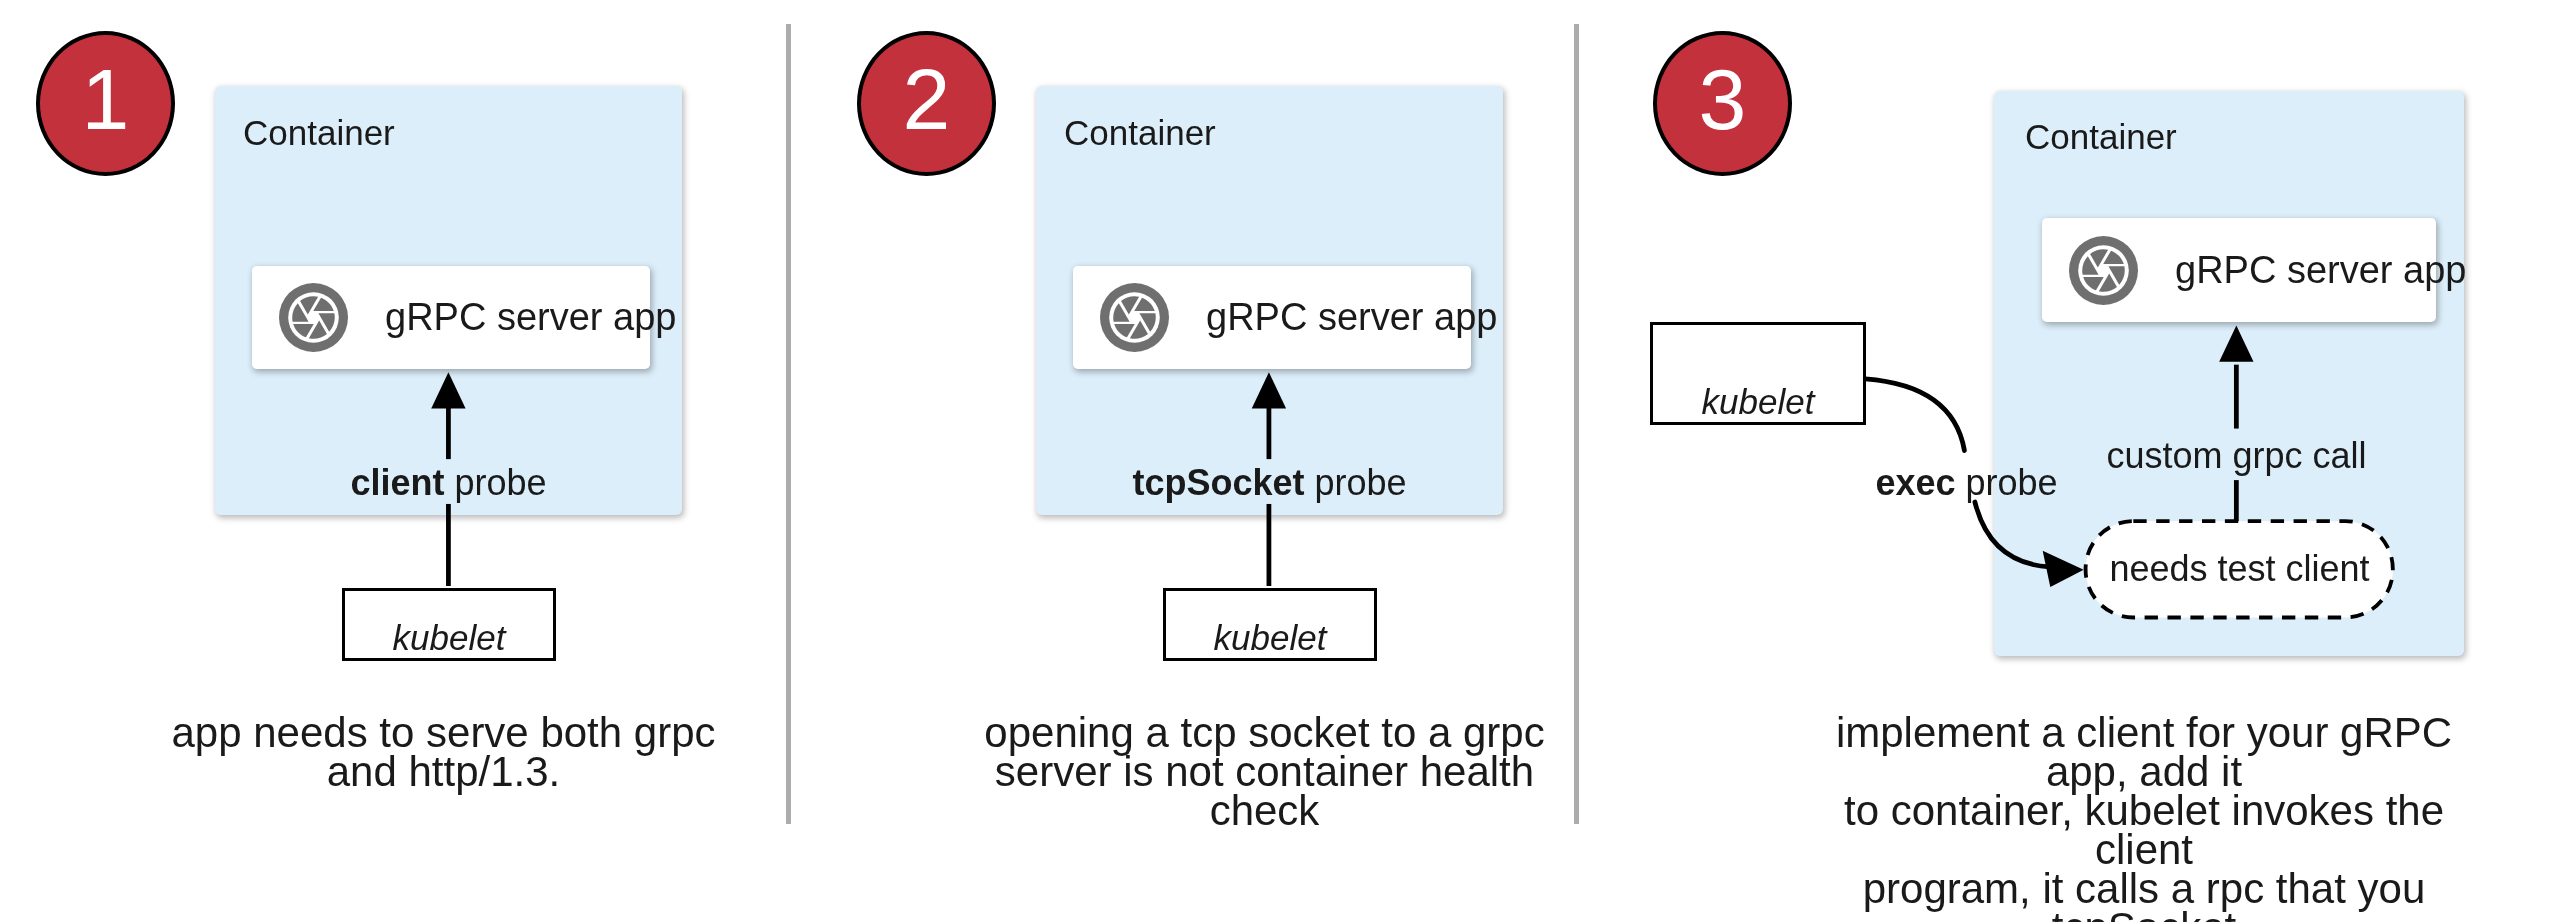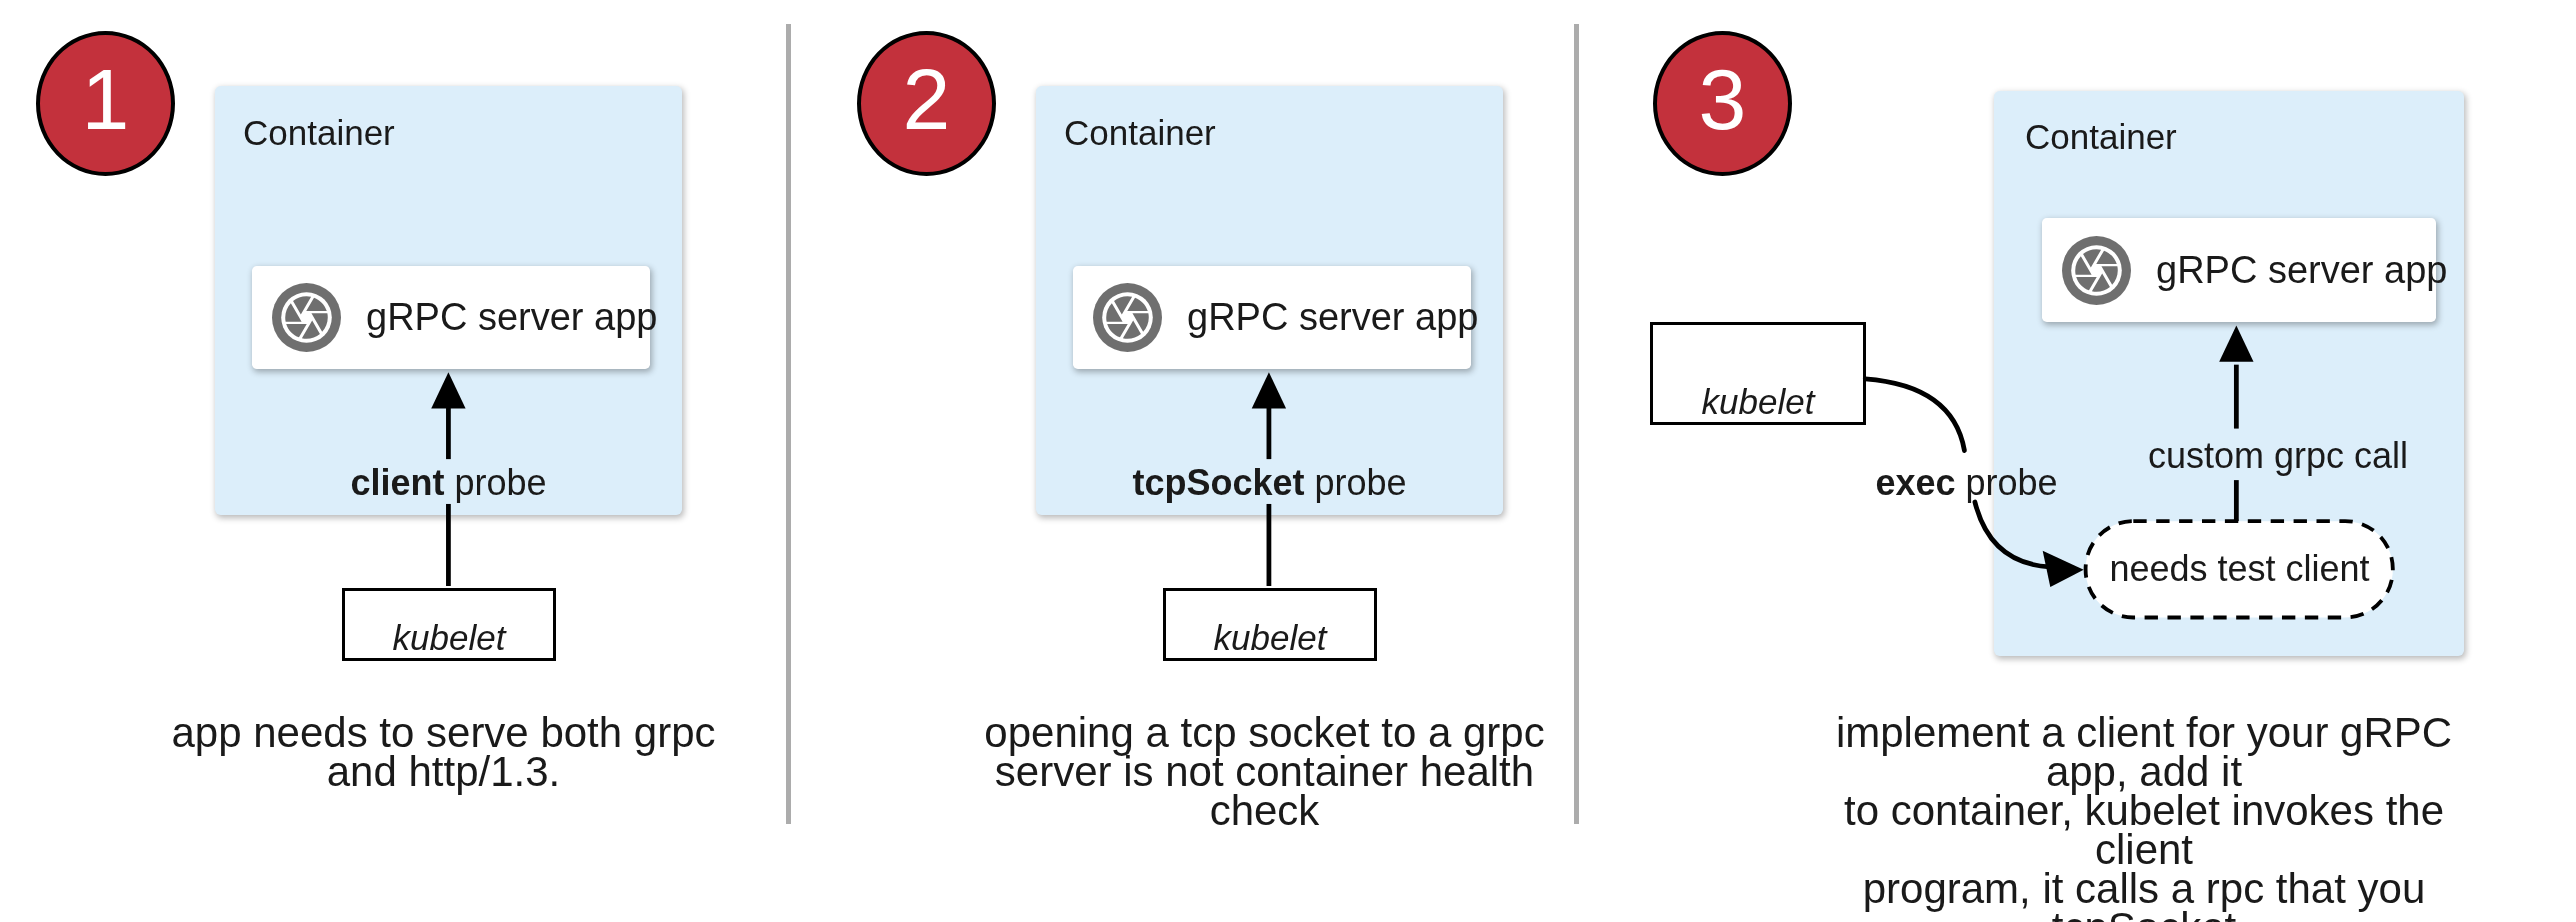--- a/index.html
+++ b/index.html
@@ -79,22 +79,23 @@
   .container-label.std { left: calc(var(--ox) + 243px); top: 113px; }
   .container-label.l3 { left: 2025px; top: 117px; }
 
   
   .appbox {
     position: absolute;
     background: #ffffff;
     border-radius: 4.8px;
     box-shadow: 1.9px 2.9px 6.7px rgba(0,0,0,0.30);
     display: flex; align-items: center;
-    padding-left: 20px;
+    padding-left: 27px;
     z-index: 2;
+    gap: 12px;
   }
   .appbox.std { left: calc(var(--ox) + 252px); top: 266px; width: 398px; height: 103px; }
   .appbox.a3 { left: 2042px; top: 218px; width: 394px; height: 104px; }
   .appbox .icon { width: 69px; height: 69px; flex: 0 0 69px; margin-right: 25px; }
   .appbox .app-label { font-size: 38px; white-space: nowrap; }
 
   
   .probe-label {
     position: absolute;
     text-align: center;
@@ -128,21 +129,21 @@
     line-height: 39px;
     z-index: 10;
   }
   .caption.std { left: calc(var(--ox) + 98px); }
   .caption.cap3 { left: 1791px; width: 706px; }
 
   
   .call-label {
     position: absolute;
     left: 2065px; top: 435px; width: 343px;
-    text-align: right;
+    text-align: center;
     font-size: 36px;
     white-space: nowrap;
     z-index: 10;
   }
   .oval-label {
     position: absolute;
     left: 2086px; top: 521px; width: 307px; height: 96px;
     display: flex; align-items: center; justify-content: center;
     font-size: 36px;
     white-space: nowrap;

